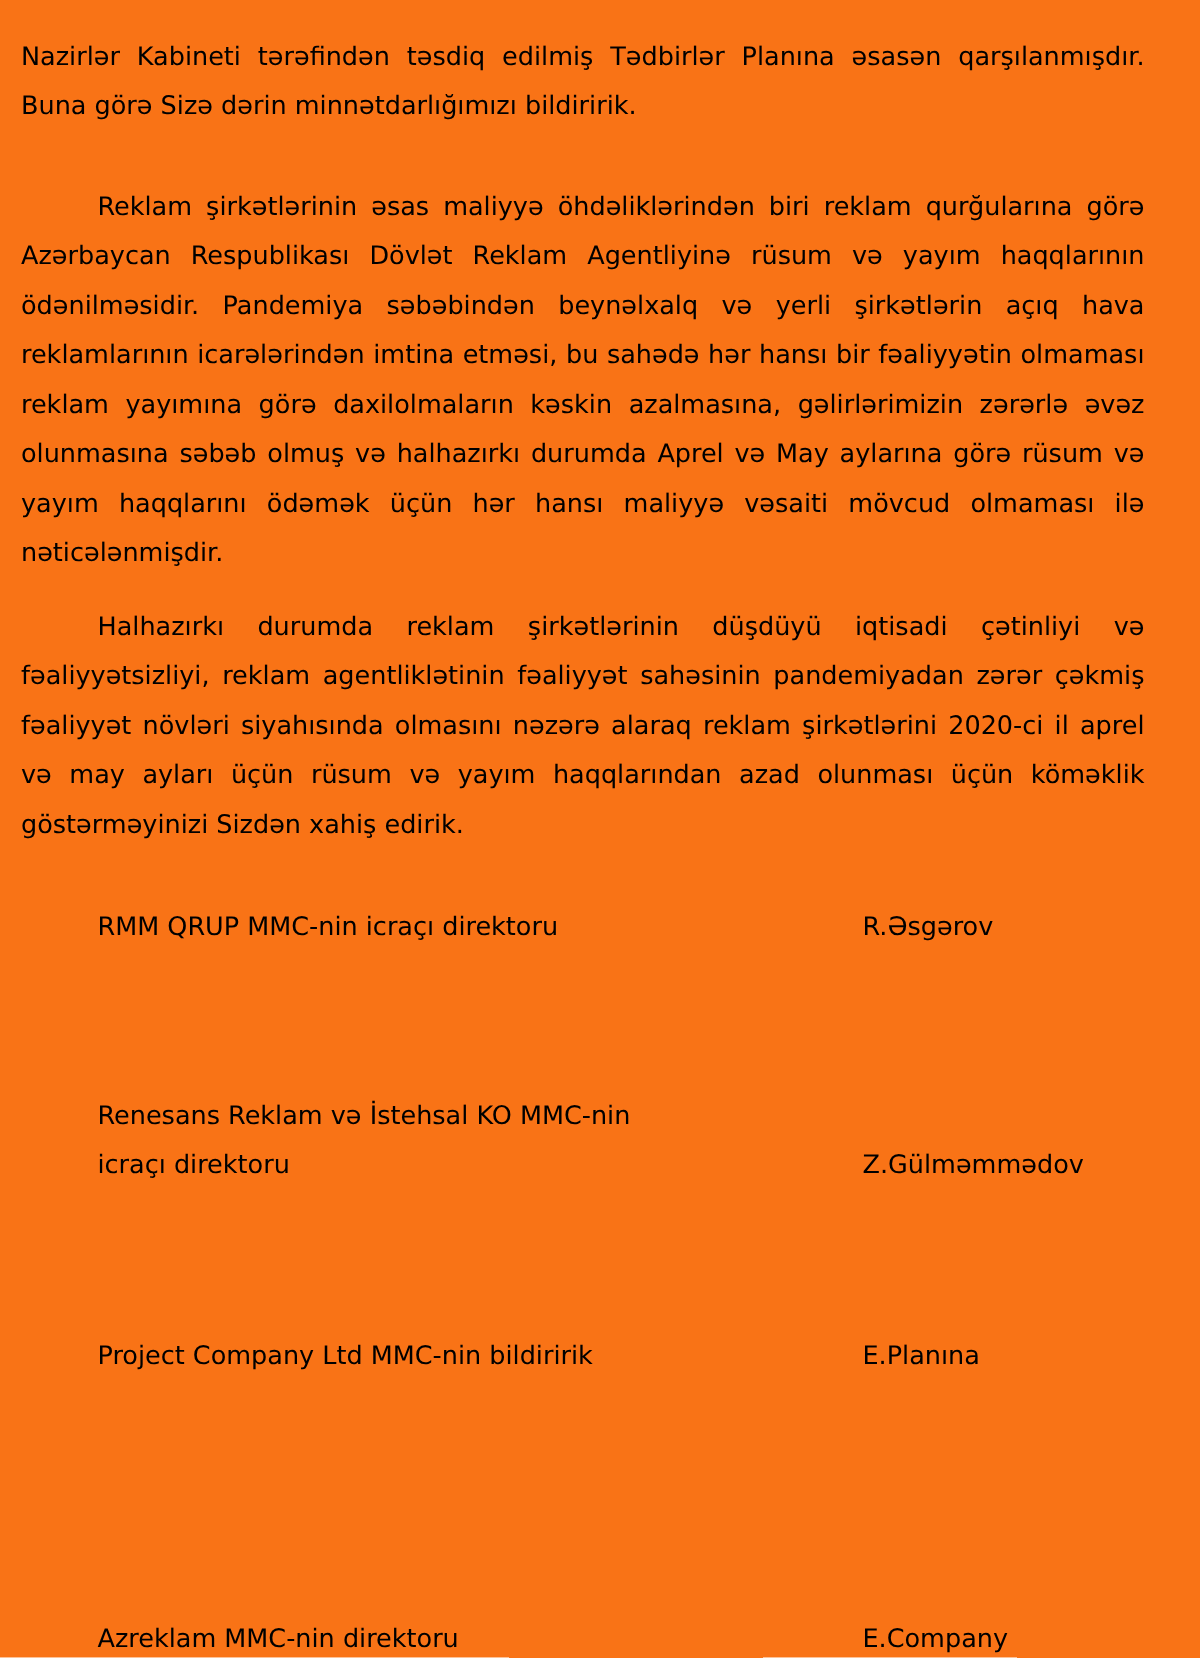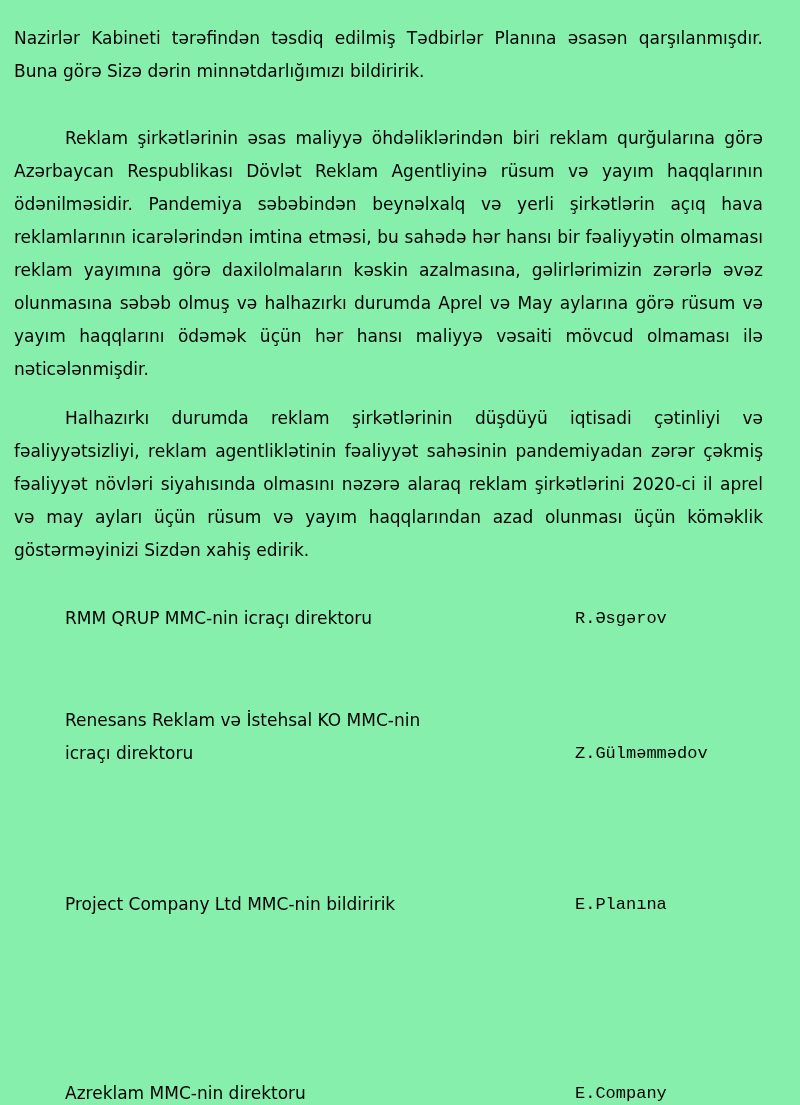--- a/index.html
+++ b/index.html
@@ -4,21 +4,21 @@
 <style>
   html, body {
     margin: 0;
     padding: 0;
     background: #ffffff;
   }
   .page {
     position: relative;
     width: 800px;
     height: 1105px;
-    background: #86efac;
+    background: #f97316;
     color: #000000;
     font-family: "DejaVu Sans", "Liberation Sans", sans-serif;
     font-size: 17px;
     line-height: 33px;
     overflow: hidden;
   }
   .body-text {
     position: absolute;
     top: 22px;
     left: 14px;
@@ -48,24 +48,23 @@
   .sig-row.sig2-line2 {
   }
   .sig-title {
     white-space: nowrap;
   }
   .sig-name {
     position: absolute;
     left: 575px;
     top: 0;
     white-space: nowrap;
-    font-family: Liberation Mono, monospace;
   }
   #sig1 { top: 602px; }
-  #sig2 { top: 704px; }
+  #sig2 { top: 728px; }
   #sig3 { top: 888px; }
   #sig4 { top: 1077px; }
 </style>
 </head>
 <body>
 
 <div class="page">
 
   <div class="body-text">
     <p class="para">Nazirlər Kabineti tərəfindən təsdiq edilmiş Tədbirlər Planına əsasən qarşılanmışdır. Buna görə Sizə dərin minnətdarlığımızı bildiririk.</p>

